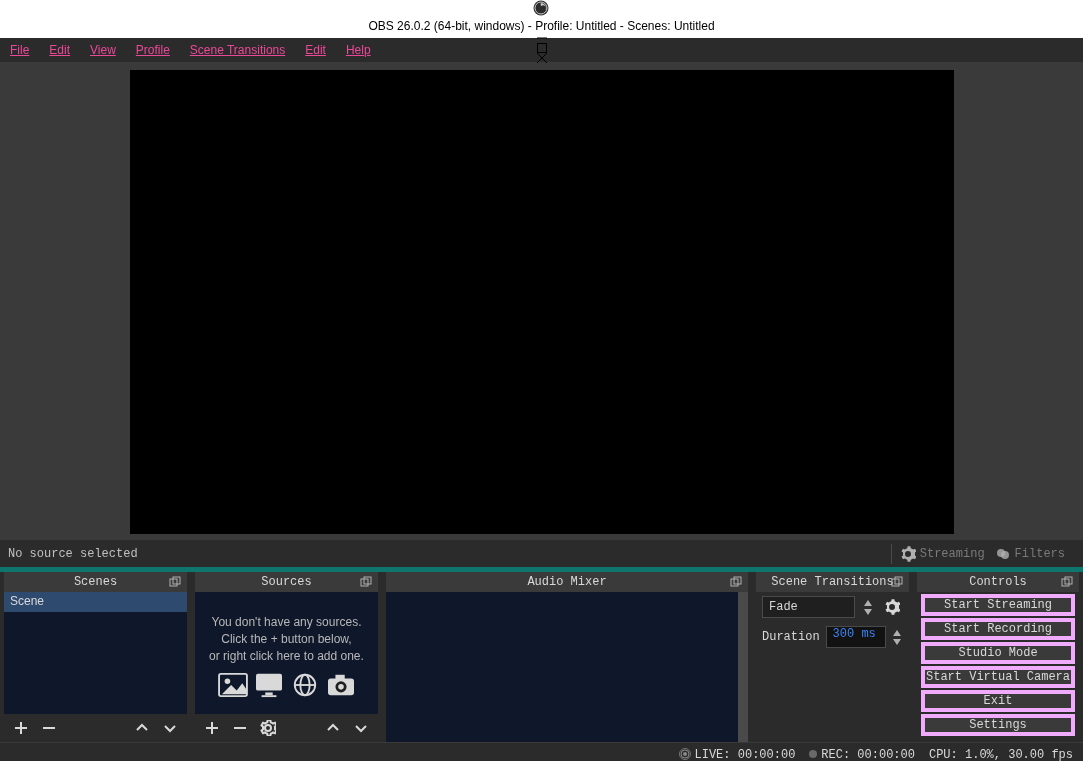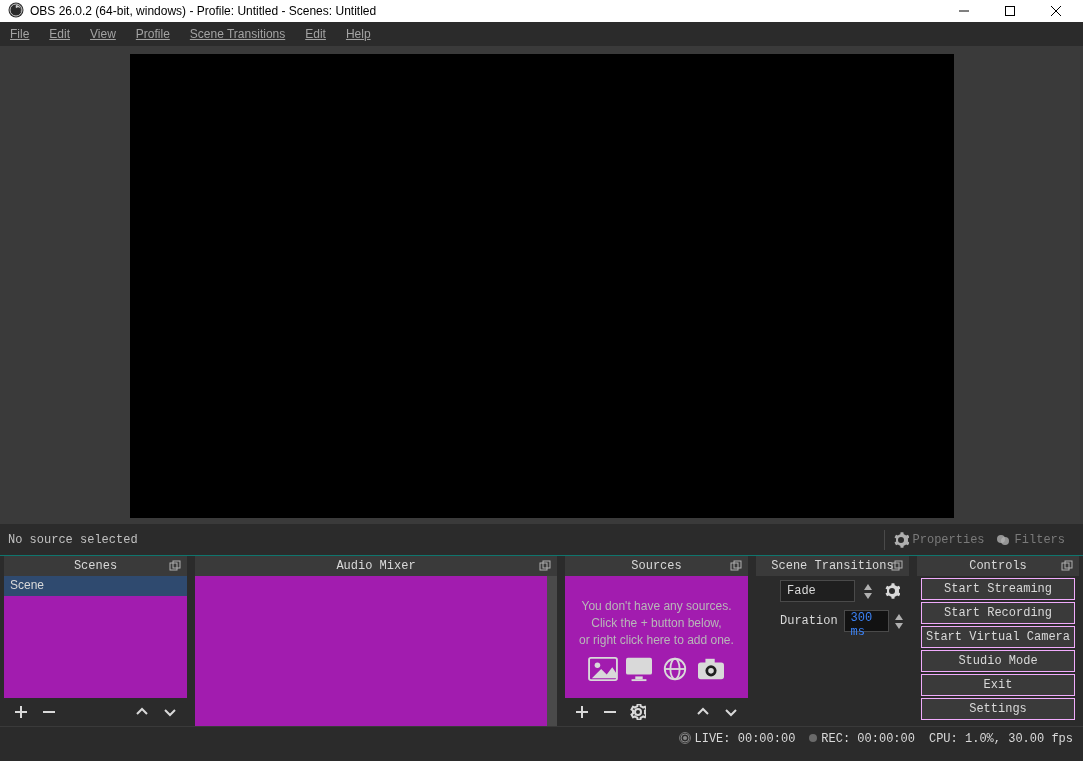--- a/index.html
+++ b/index.html
@@ -1,72 +1,72 @@
 <!DOCTYPE html>
 <html><head>
 <meta charset="utf-8">
 <style>
 * { box-sizing: border-box; margin: 0; padding: 0; }
 body { font-family: "Segoe UI", Arial, sans-serif; font-size: 12px; background: #2b2b2b; overflow: hidden; width: 1083px; height: 761px; user-select: none; }
 
 
-.titlebar { height: 22px; background: #fff; display: flex; align-items: center; padding: 0 4px; }
+.titlebar { height: 38px; background: #fff; display: flex; align-items: center; padding: 0 4px; flex-direction: column; }
 .titlebar .app-icon svg { width: 16px; height: 16px; margin: 0 6px 0 4px; }
 .titlebar .title { color: #000; font-size: 12px; flex: 1; }
 .titlebar .win-btn { width: 46px; height: 30px; display: flex; align-items: center; justify-content: center; color: #000; }
 
 
 .menubar { height: 25px; background: #2b2b2b; display: flex; align-items: stretch; border-bottom: 1px solid #3a3a3a; }
-.menubar .menu-item { color: #a3a3a3; padding: 0 10px; display: flex; align-items: center; cursor: default; font-size: 12px; }
+.menubar .menu-item { color: #ec4899; padding: 0 10px; display: flex; align-items: center; cursor: default; font-size: 12px; }
 .menubar .ul { text-decoration: underline; }
 
 
 .preview-wrap { height: 477px; background: #3a3a3a; display: flex; align-items: center; justify-content: center; }
 .preview { width: 824px; height: 464px; background: #000; }
 
 
-.infobar { height: 32px; background: #2b2b2b; display: flex; align-items: center; padding: 0 8px; color: #c0c0c0; font-family: "Courier New", monospace; font-size: 12px; border-bottom: 1px solid #0f766e; justify-content: space-between; }
+.infobar { height: 32px; background: #2b2b2b; display: flex; align-items: center; padding: 0 8px; color: #c0c0c0; font-family: "Courier New", monospace; font-size: 12px; border-bottom: 5px solid #0f766e; justify-content: space-between; }
 .infobar .spacer { flex: 1; }
 .infobar .sep { width: 1px; height: 20px; background: #4a4a4a; margin: 0 8px 0 4px; }
 .infobar .dockbtn { display: flex; align-items: center; color: #7a7a7a; margin-right: 10px; }
 .infobar .dockbtn svg { width: 16px; height: 16px; margin-right: 4px; fill: #b0b0b0; }
 
 
 .docks { height: 170px; background: #2b2b2b; display: flex; gap: 8px; padding: 0 4px; }
 .dock { display: flex; flex-direction: column; background: #2b2b2b; }
 .dock-header { height: 20px; background: #3a3a3a; display: flex; align-items: center; justify-content: center; position: relative; color: #d9d9d9; font-family: "Courier New", monospace; font-size: 12px; }
 .dock-header .undock { position: absolute; right: 4px; top: 2px; width: 16px; height: 16px; display: flex; align-items: center; justify-content: center; }
 .dock-header .undock svg { width: 12px; height: 12px; stroke: #b0b0b0; fill: none; }
-.dock-body { flex: 1; background: #a21caf; position: relative; }
+.dock-body { flex: 1; background: #0f172a; position: relative; }
 .dock-toolbar { height: 28px; display: flex; align-items: center; padding: 0 6px; gap: 6px; }
 .dock-toolbar .tb-btn { width: 22px; height: 22px; display: flex; align-items: center; justify-content: center; color: #d9d9d9; }
 .dock-toolbar .tb-btn svg { width: 16px; height: 16px; stroke: #d9d9d9; fill: none; stroke-width: 2; }
 .dock-toolbar .tb-spacer { flex: 1; }
 
 
 .scene-item { height: 20px; background: #2f4a6f; color: #d9d9d9; padding: 2px 6px; font-size: 12px; }
 
 
 .sources-empty { color: #b8b8b8; text-align: center; padding: 22px 10px 6px; font-size: 12px; line-height: 1.4; }
 .sources-icons { display: flex; justify-content: center; gap: 6px; margin-top: 8px; }
 .sources-icons svg { width: 30px; height: 26px; fill: #d9d9d9; }
 
 
-.trans-row { display: flex; align-items: center; padding: 4px 6px; gap: 6px; color: #d9d9d9; font-family: "Courier New", monospace; font-size: 12px; margin-left: 18px; }
+.trans-row { display: flex; align-items: center; padding: 4px 6px; gap: 6px; color: #d9d9d9; font-family: "Courier New", monospace; font-size: 12px; }
 .trans-select { flex: 1; height: 22px; background: #1f1f1f; border: 1px solid #4a4a4a; color: #d9d9d9; display: flex; align-items: center; padding: 0 6px; position: relative; font-family: inherit; font-size: 12px; }
 .spin { width: 14px; display: flex; flex-direction: column; }
 .spin .arrow { height: 9px; display: flex; align-items: center; justify-content: center; }
 .spin .arrow svg { width: 8px; height: 6px; fill: #b0b0b0; }
 .trans-input { width: 72px; height: 22px; background: #121212; border: 1px solid #4a4a4a; color: #3b82f6; padding: 0 6px; font-family: inherit; font-size: 12px; }
 .icon-btn { width: 22px; height: 22px; display: flex; align-items: center; justify-content: center; }
 .icon-btn svg { width: 16px; height: 16px; fill: #d9d9d9; }
 
 
 .controls-body { display: flex; flex-direction: column; gap: 2px; padding: 2px 4px; }
-.ctrl-btn { height: 22px; background: #3a3a3a; border: 1px solid #f0abfc; color: #d9d9d9; display: flex; align-items: center; justify-content: center; font-family: "Courier New", monospace; font-size: 12px; }
+.ctrl-btn { height: 22px; background: #3a3a3a; border: 4px solid #f0abfc; color: #d9d9d9; display: flex; align-items: center; justify-content: center; font-family: "Courier New", monospace; font-size: 12px; }
 
 
 .statusbar { height: 24px; background: #2b2b2b; display: flex; align-items: center; justify-content: flex-end; padding: 0 10px; color: #d9d9d9; font-family: "Courier New", monospace; font-size: 12px; gap: 14px; border-top: 1px solid #3a3a3a; }
 .statusbar .dot { width: 8px; height: 8px; border-radius: 50%; background: #6a6a6a; display: inline-block; margin-right: 4px; vertical-align: middle; }
 
 
 .d-scenes { width: 183px; }
 .d-sources { width: 183px; }
 .d-mixer  { flex: 1; }
 .d-trans  { width: 153px; }
@@ -133,21 +133,21 @@
 </div>
 
 <div class="infobar">
   <span>No source selected</span>
   <div class="spacer"></div>
   <div class="sep"></div>
   <div class="dockbtn">
     <svg viewBox="0 0 16 16">
         <path d="M8 5a3 3 0 1 0 0 6 3 3 0 0 0 0-6zm7 3c0 .5 0 1-.1 1.4l1.6 1.2-1.5 2.6-1.9-.7c-.7.6-1.5 1-2.4 1.3l-.3 2H7.6l-.3-2c-.9-.3-1.7-.7-2.4-1.3l-1.9.7-1.5-2.6 1.6-1.2C3 9 3 8.5 3 8s0-1 .1-1.4L1.5 5.4 3 2.8l1.9.7c.7-.6 1.5-1 2.4-1.3l.3-2h2.8l.3 2c.9.3 1.7.7 2.4 1.3l1.9-.7 1.5 2.6-1.6 1.2c.1.4.1.9.1 1.4z"></path>
       </svg>
-    <span>Properties</span>
+    <span>Streaming</span>
   </div>
   <div class="dockbtn">
     <svg viewBox="0 0 16 16">
         <circle cx="6" cy="7" r="4" fill="#b0b0b0" opacity=".8"></circle>
         <circle cx="10" cy="9" r="4" fill="#b0b0b0" opacity=".8"></circle>
       </svg>
     <span>Filters</span>
   </div>
 </div>
 
@@ -182,35 +182,20 @@
       <div class="tb-btn">
           <svg viewBox="0 0 16 16">
             <polyline points="3,10 8,5 13,10"></polyline>
           </svg>
         </div>
       <div class="tb-btn">
           <svg viewBox="0 0 16 16">
             <polyline points="3,6 8,11 13,6"></polyline>
           </svg>
         </div>
-    </div>
-  </div>
-
-  <div class="dock d-mixer">
-    <div class="dock-header">
-      <span>Audio Mixer</span>
-      <div class="undock">
-          <svg viewBox="0 0 12 12">
-            <rect x="1" y="3" width="7" height="7" stroke-width="1"></rect>
-            <rect x="4" y="1" width="7" height="7" stroke-width="1"></rect>
-          </svg>
-        </div>
-    </div>
-    <div class="dock-body">
-      <div class="mixer-scroll"></div>
     </div>
   </div>
 
   <div class="dock d-sources">
     <div class="dock-header">
       <span>Sources</span>
       <div class="undock">
           <svg viewBox="0 0 12 12">
             <rect x="1" y="3" width="7" height="7" stroke-width="1"></rect>
             <rect x="4" y="1" width="7" height="7" stroke-width="1"></rect>
@@ -268,20 +253,35 @@
       <div class="tb-btn">
           <svg viewBox="0 0 16 16">
             <polyline points="3,10 8,5 13,10"></polyline>
           </svg>
         </div>
       <div class="tb-btn">
           <svg viewBox="0 0 16 16">
             <polyline points="3,6 8,11 13,6"></polyline>
           </svg>
         </div>
+    </div>
+  </div>
+
+  <div class="dock d-mixer">
+    <div class="dock-header">
+      <span>Audio Mixer</span>
+      <div class="undock">
+          <svg viewBox="0 0 12 12">
+            <rect x="1" y="3" width="7" height="7" stroke-width="1"></rect>
+            <rect x="4" y="1" width="7" height="7" stroke-width="1"></rect>
+          </svg>
+        </div>
+    </div>
+    <div class="dock-body">
+      <div class="mixer-scroll"></div>
     </div>
   </div>
 
   <div class="dock d-trans">
     <div class="dock-header">
       <span>Scene Transitions</span>
       <div class="undock">
           <svg viewBox="0 0 12 12">
             <rect x="1" y="3" width="7" height="7" stroke-width="1"></rect>
             <rect x="4" y="1" width="7" height="7" stroke-width="1"></rect>
@@ -336,22 +336,22 @@
       <div class="undock">
           <svg viewBox="0 0 12 12">
             <rect x="1" y="3" width="7" height="7" stroke-width="1"></rect>
             <rect x="4" y="1" width="7" height="7" stroke-width="1"></rect>
           </svg>
         </div>
     </div>
     <div class="dock-body controls-body" style="background:#2b2b2b;">
       <div class="ctrl-btn">Start Streaming</div>
       <div class="ctrl-btn">Start Recording</div>
+      <div class="ctrl-btn">Studio Mode</div>
       <div class="ctrl-btn">Start Virtual Camera</div>
-      <div class="ctrl-btn">Studio Mode</div>
       <div class="ctrl-btn">Exit</div>
       <div class="ctrl-btn">Settings</div>
     </div>
   </div>
 
 </div>
 
 <div class="statusbar">
   <span><svg width="12" height="12" viewBox="0 0 12 12" style="vertical-align:middle;margin-right:4px;">
         <circle cx="6" cy="6" r="2" fill="#888"></circle>

